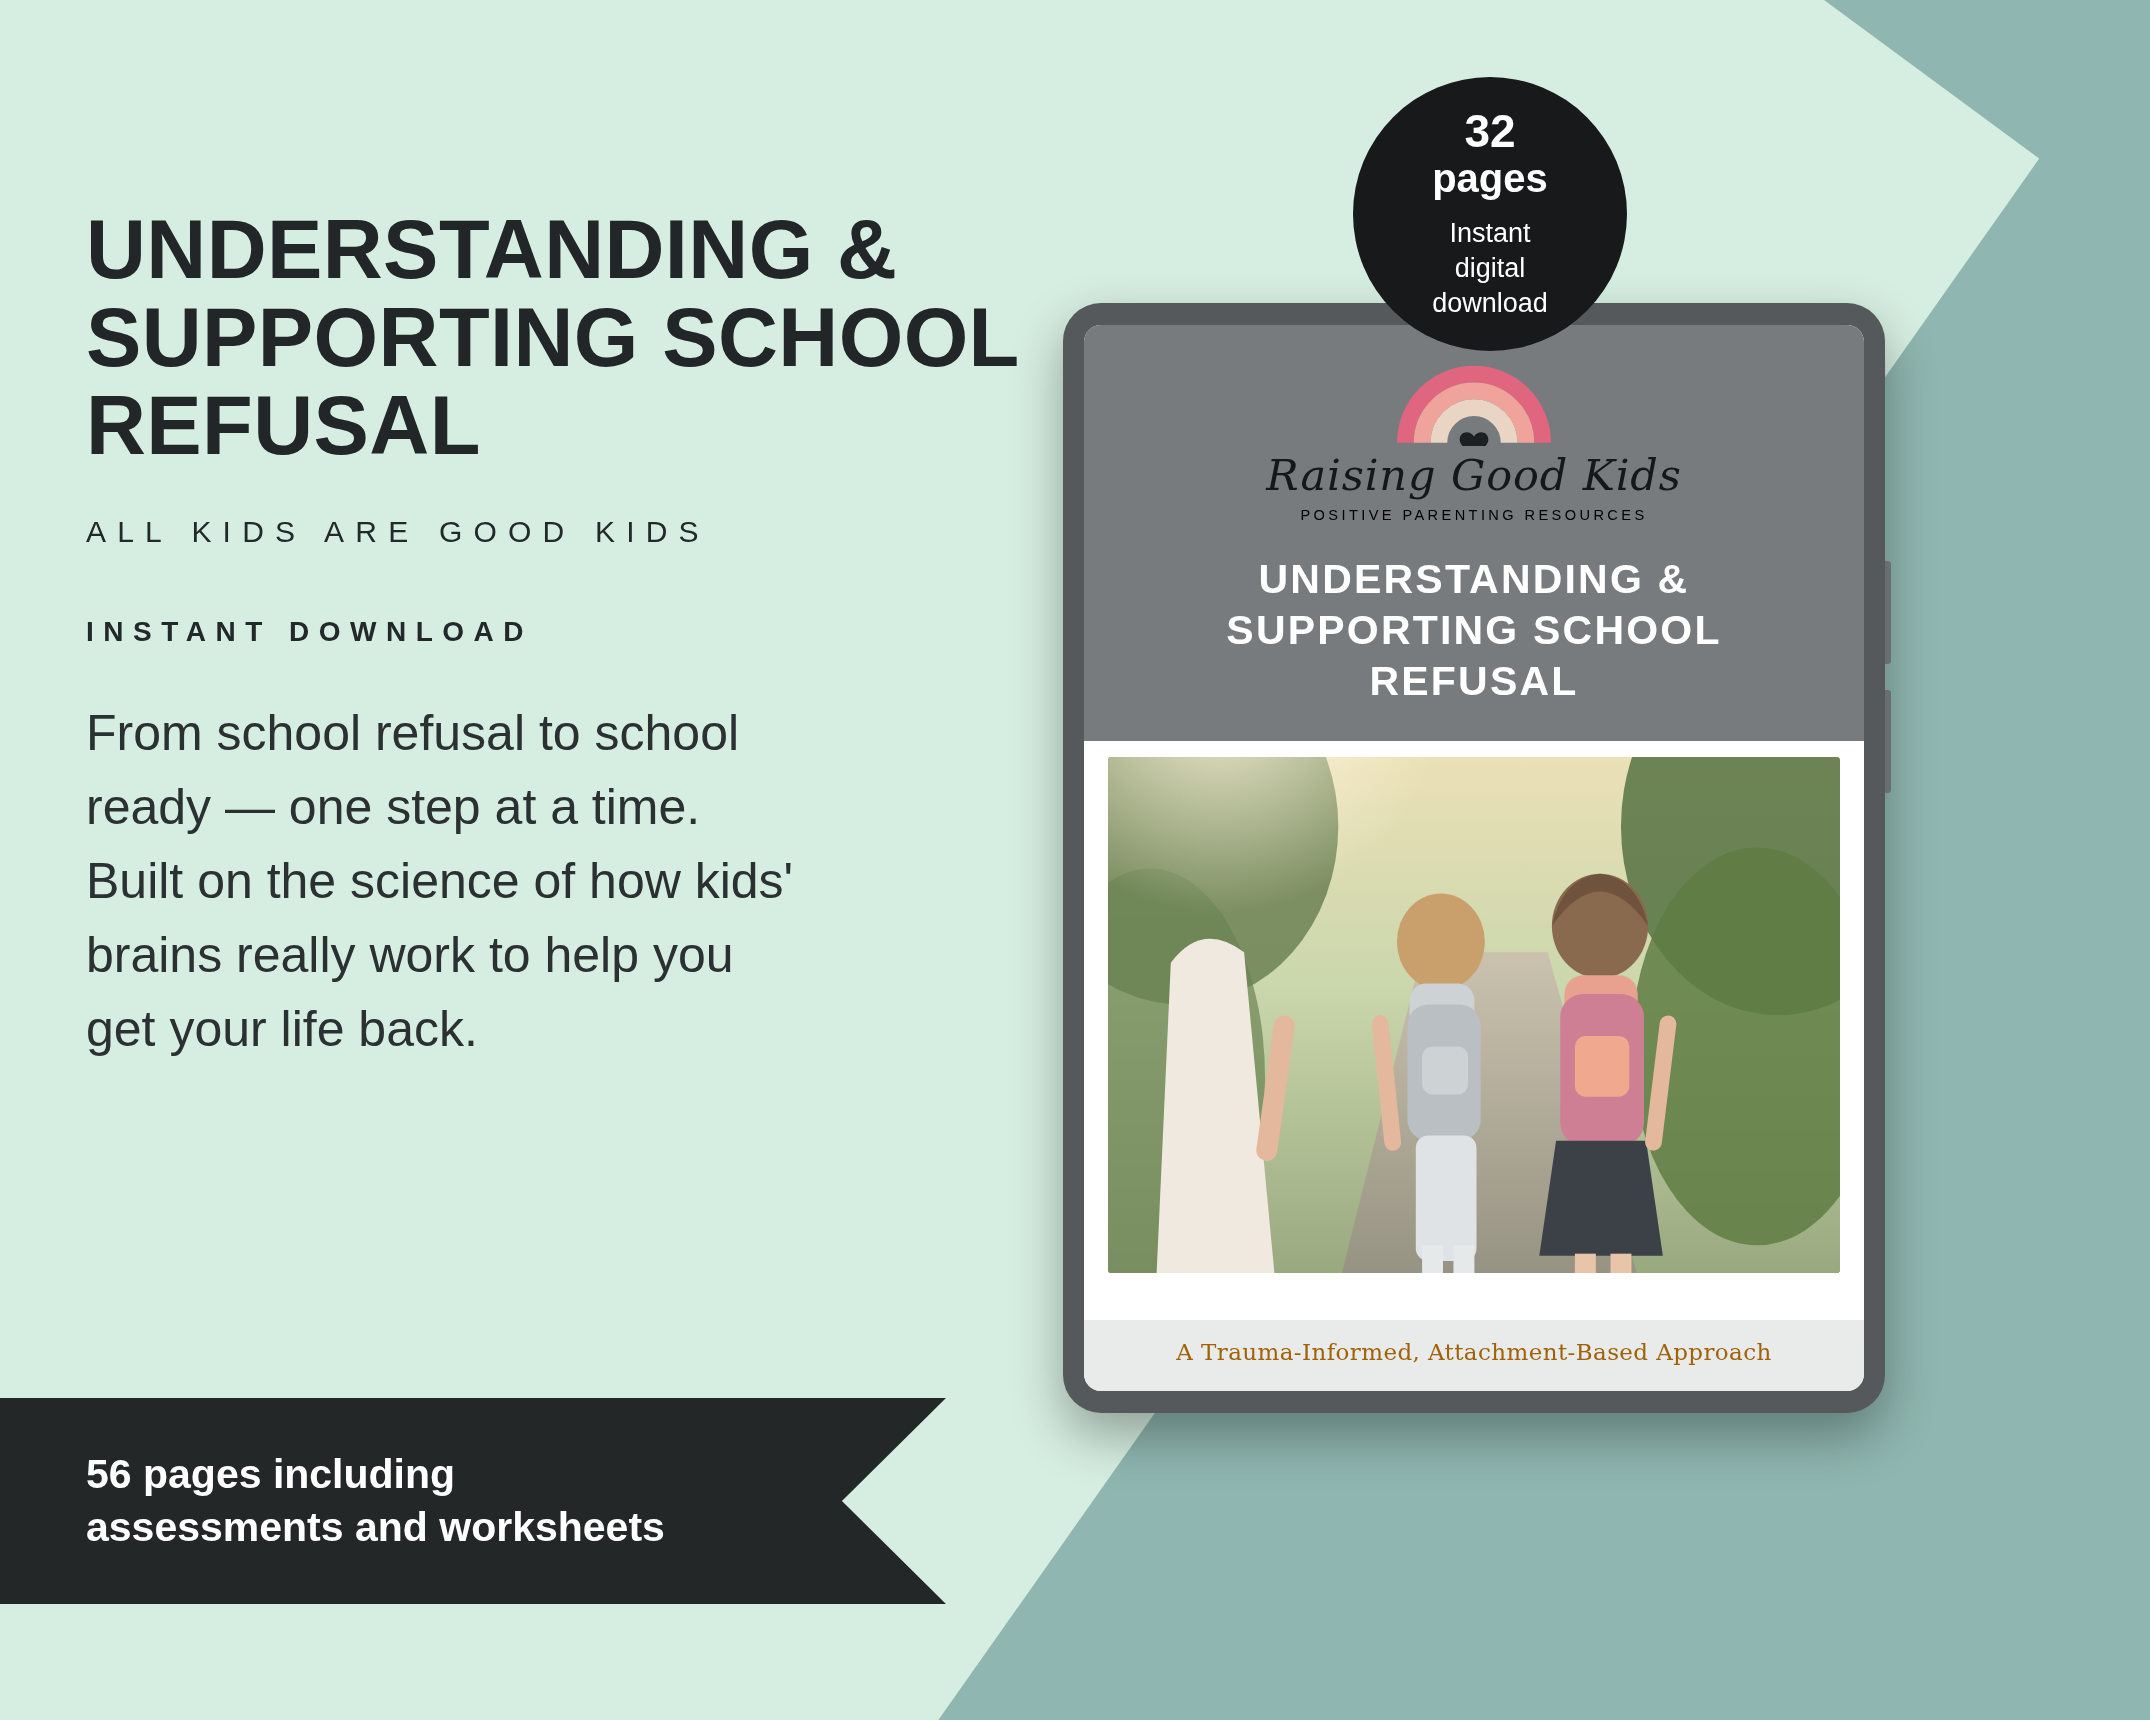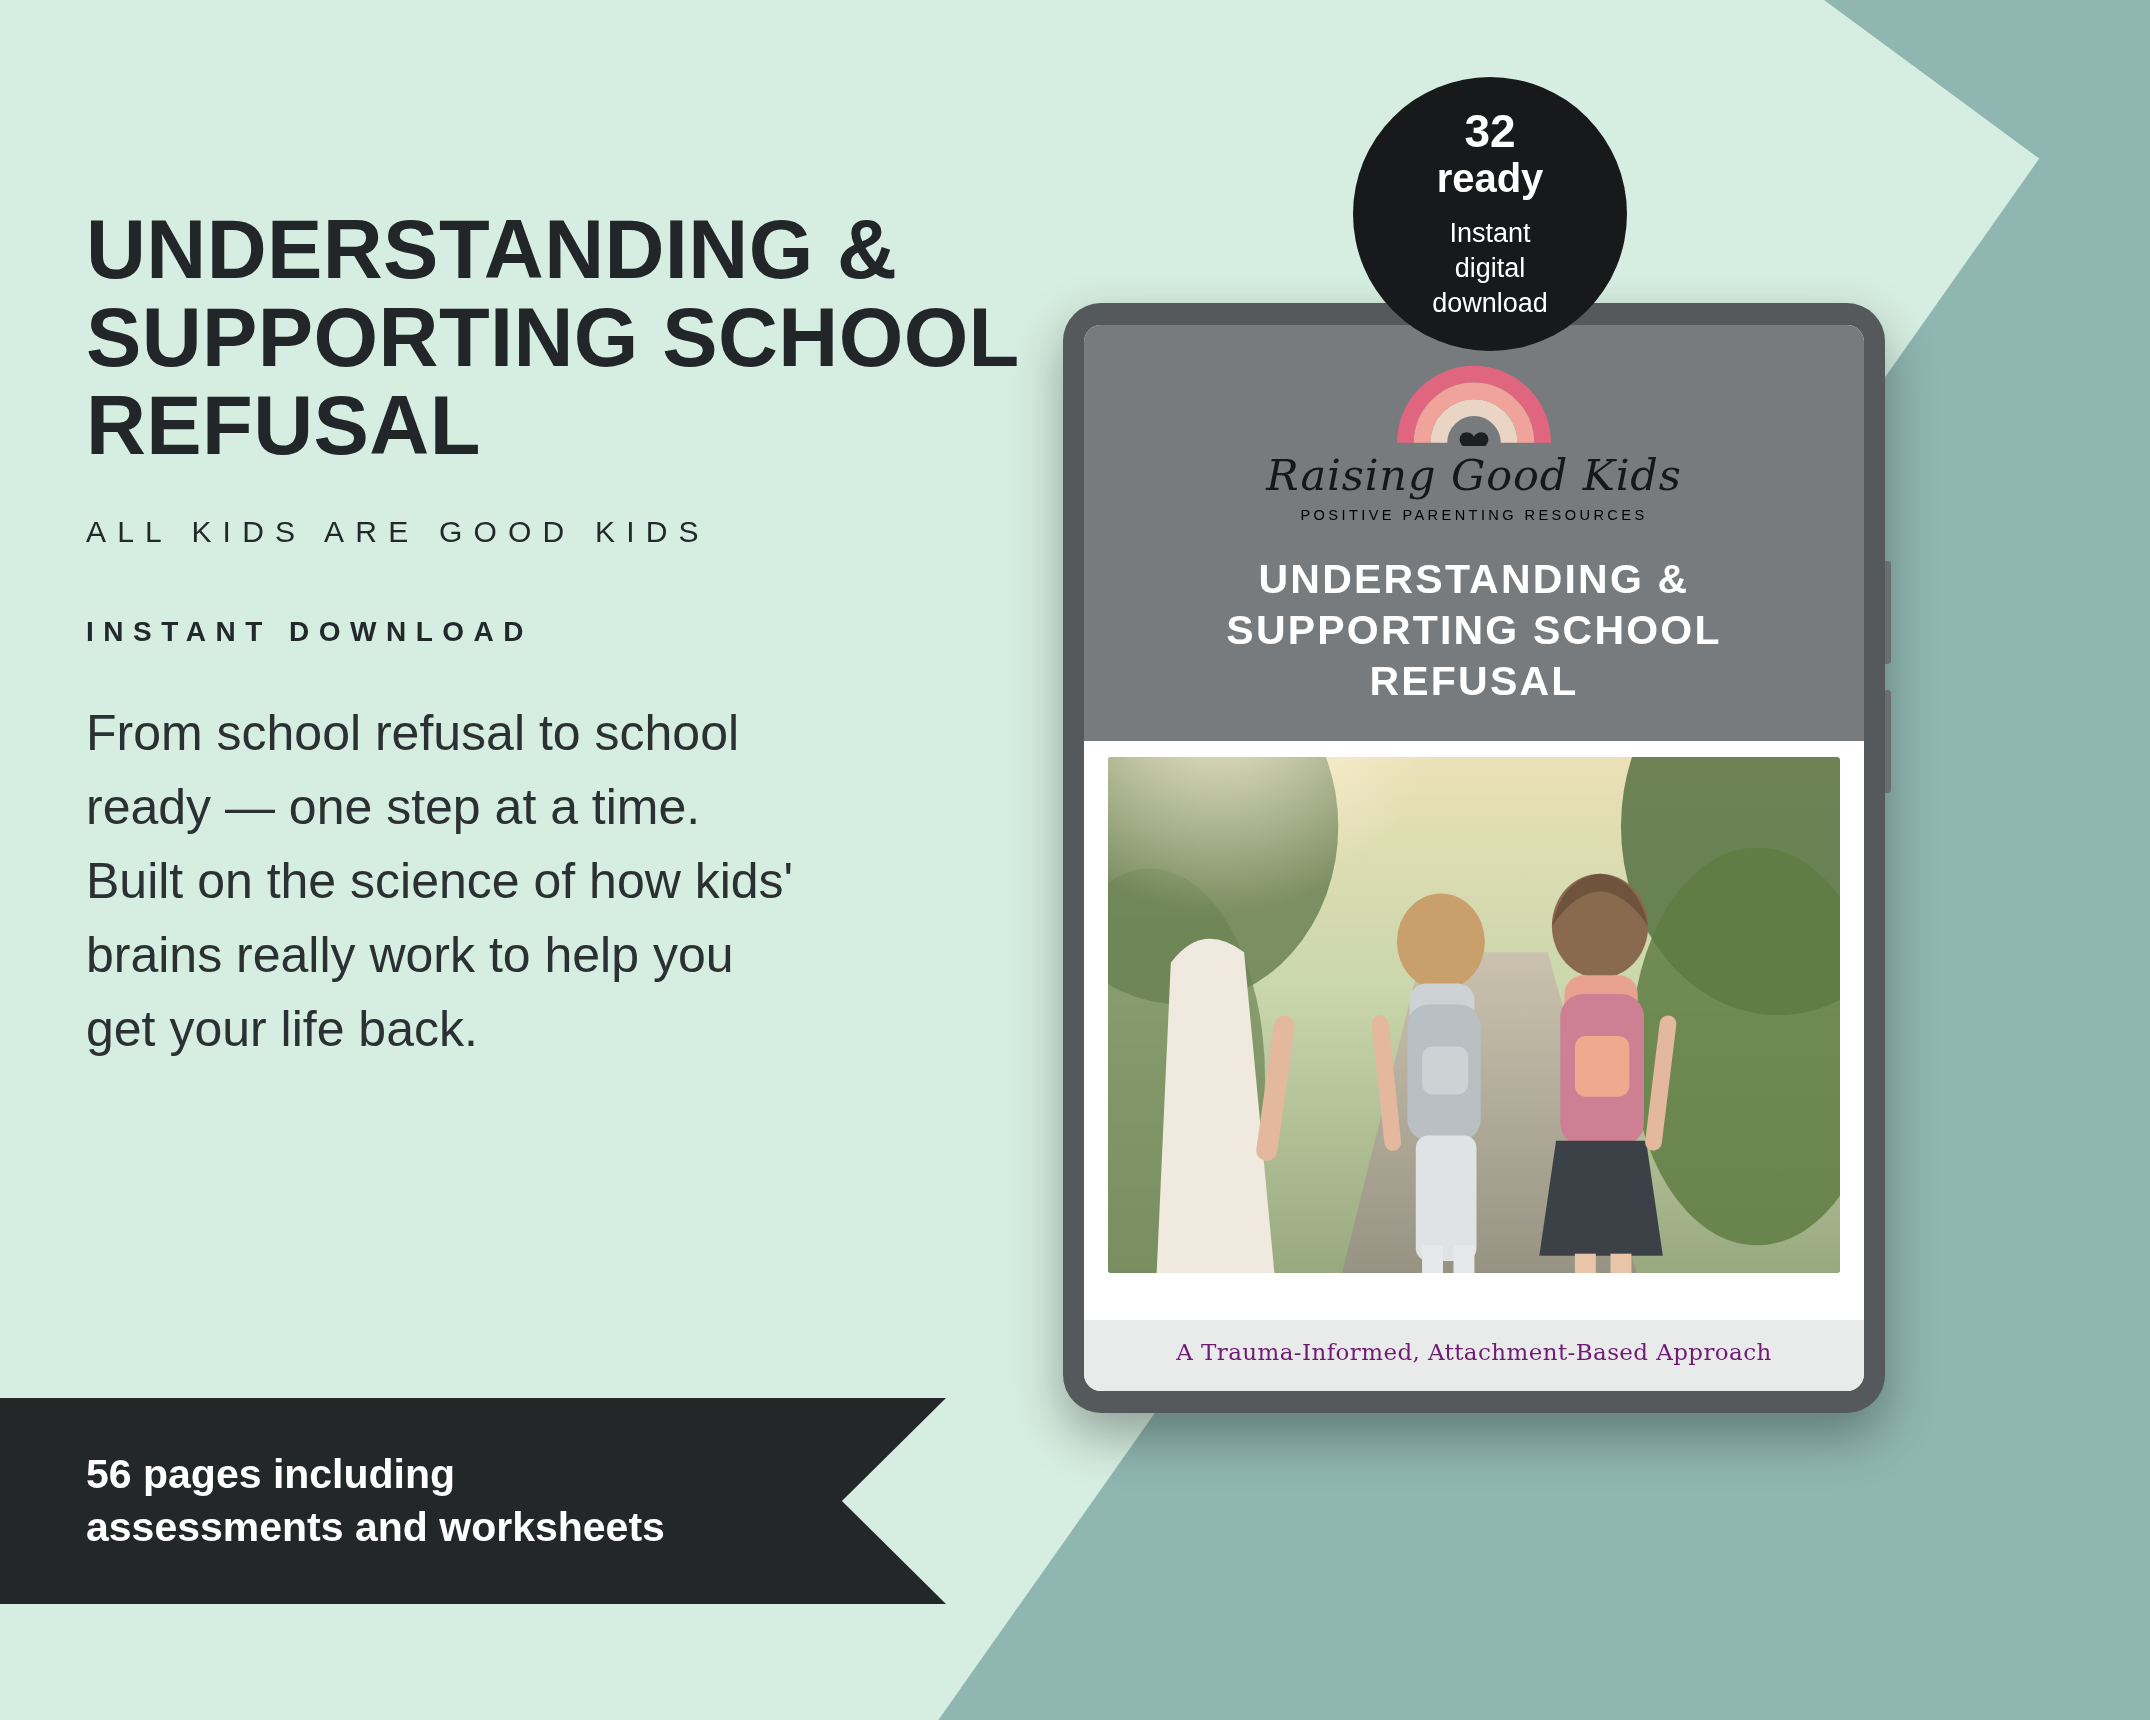--- a/index.html
+++ b/index.html
@@ -188,21 +188,21 @@
 
   .cover-bottom {
     background: #e9eaea;
     padding: 19px 17px 26px;
     text-align: center;
     flex: 0 0 auto;
   }
   .cover-bottom .line1 {
     font-family: "DejaVu Serif", serif;
     font-size: 23px;
-    color: #701a75;
+    color: #a16207;
     letter-spacing: 0.4px;
   }
   .cover-bottom .line2 {
     margin-top: 12px;
     font-size: 32px;
     font-weight: 700;
     letter-spacing: 2.6px;
     color: #1d2123;
     text-transform: uppercase;
   }
@@ -332,20 +332,20 @@
 
       <div class="cover-bottom">
         <div class="line1">A Trauma-Informed, Attachment-Based Approach</div>
       </div>
 
     </div>
   </div>
 
   <div class="badge">
     <div class="badge-num">32</div>
-    <div class="badge-pages">ready</div>
+    <div class="badge-pages">pages</div>
     <div class="badge-sub">Instant
 digital
 download</div>
   </div>
 
 </div>
 
 
 </body></html>

